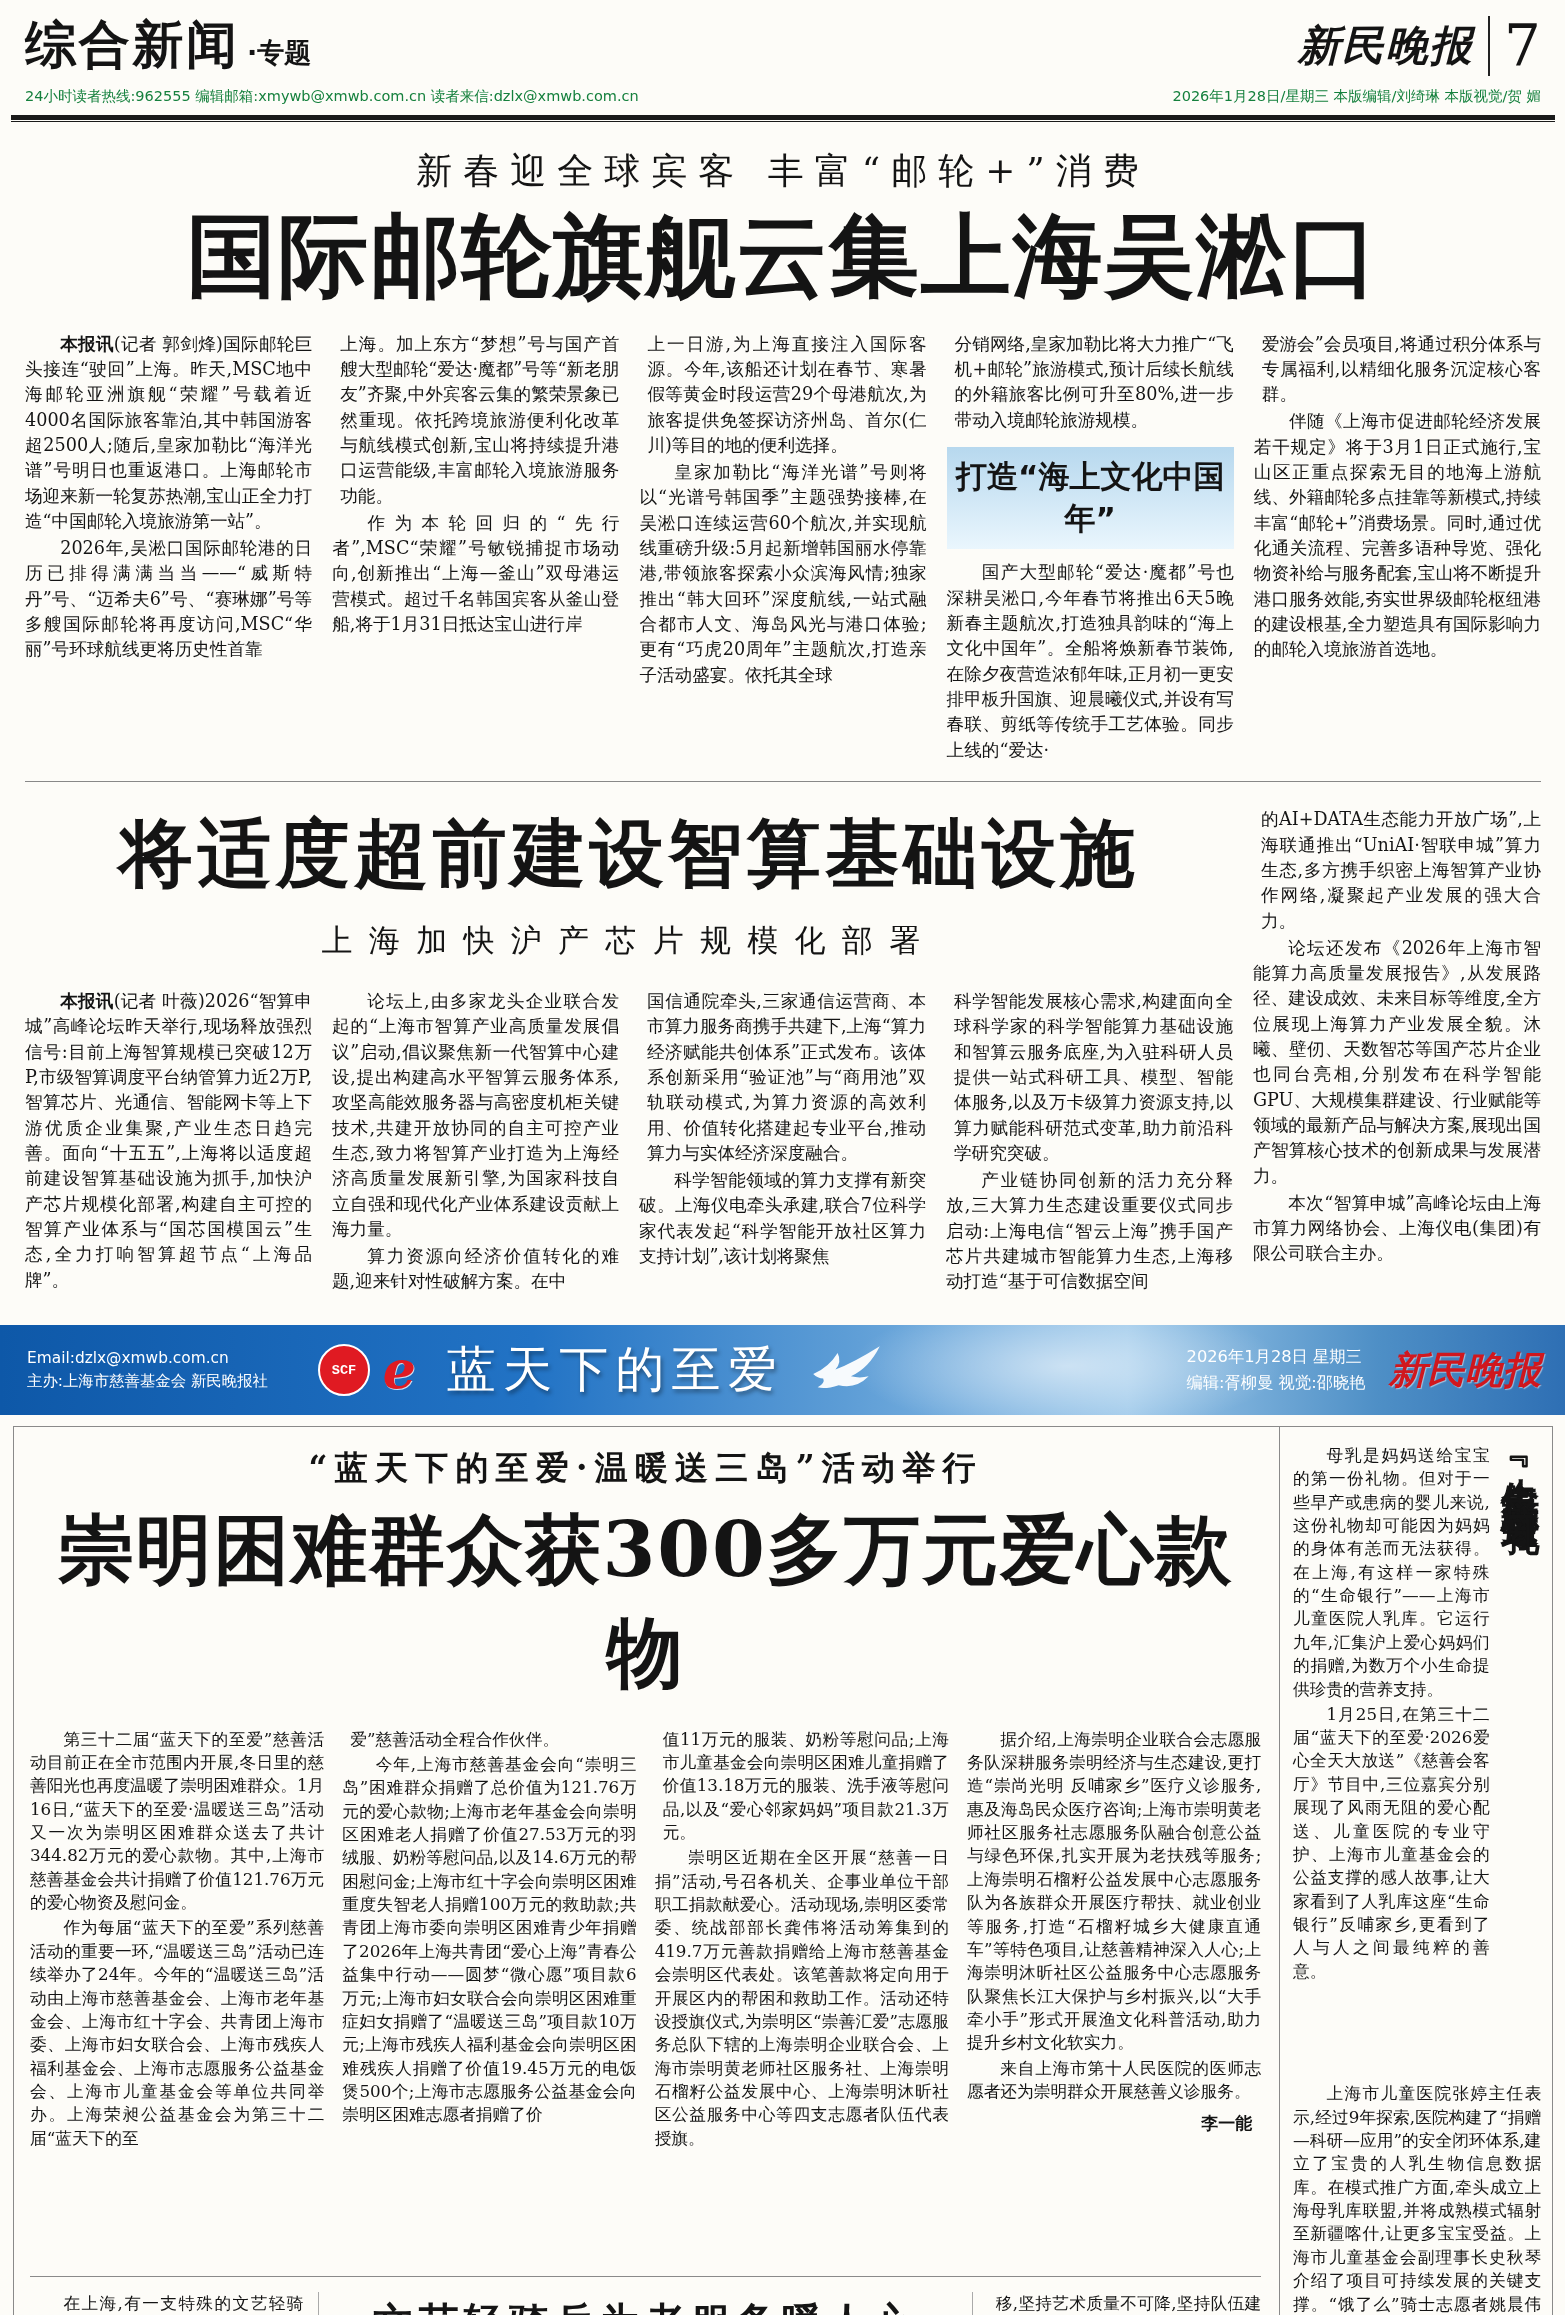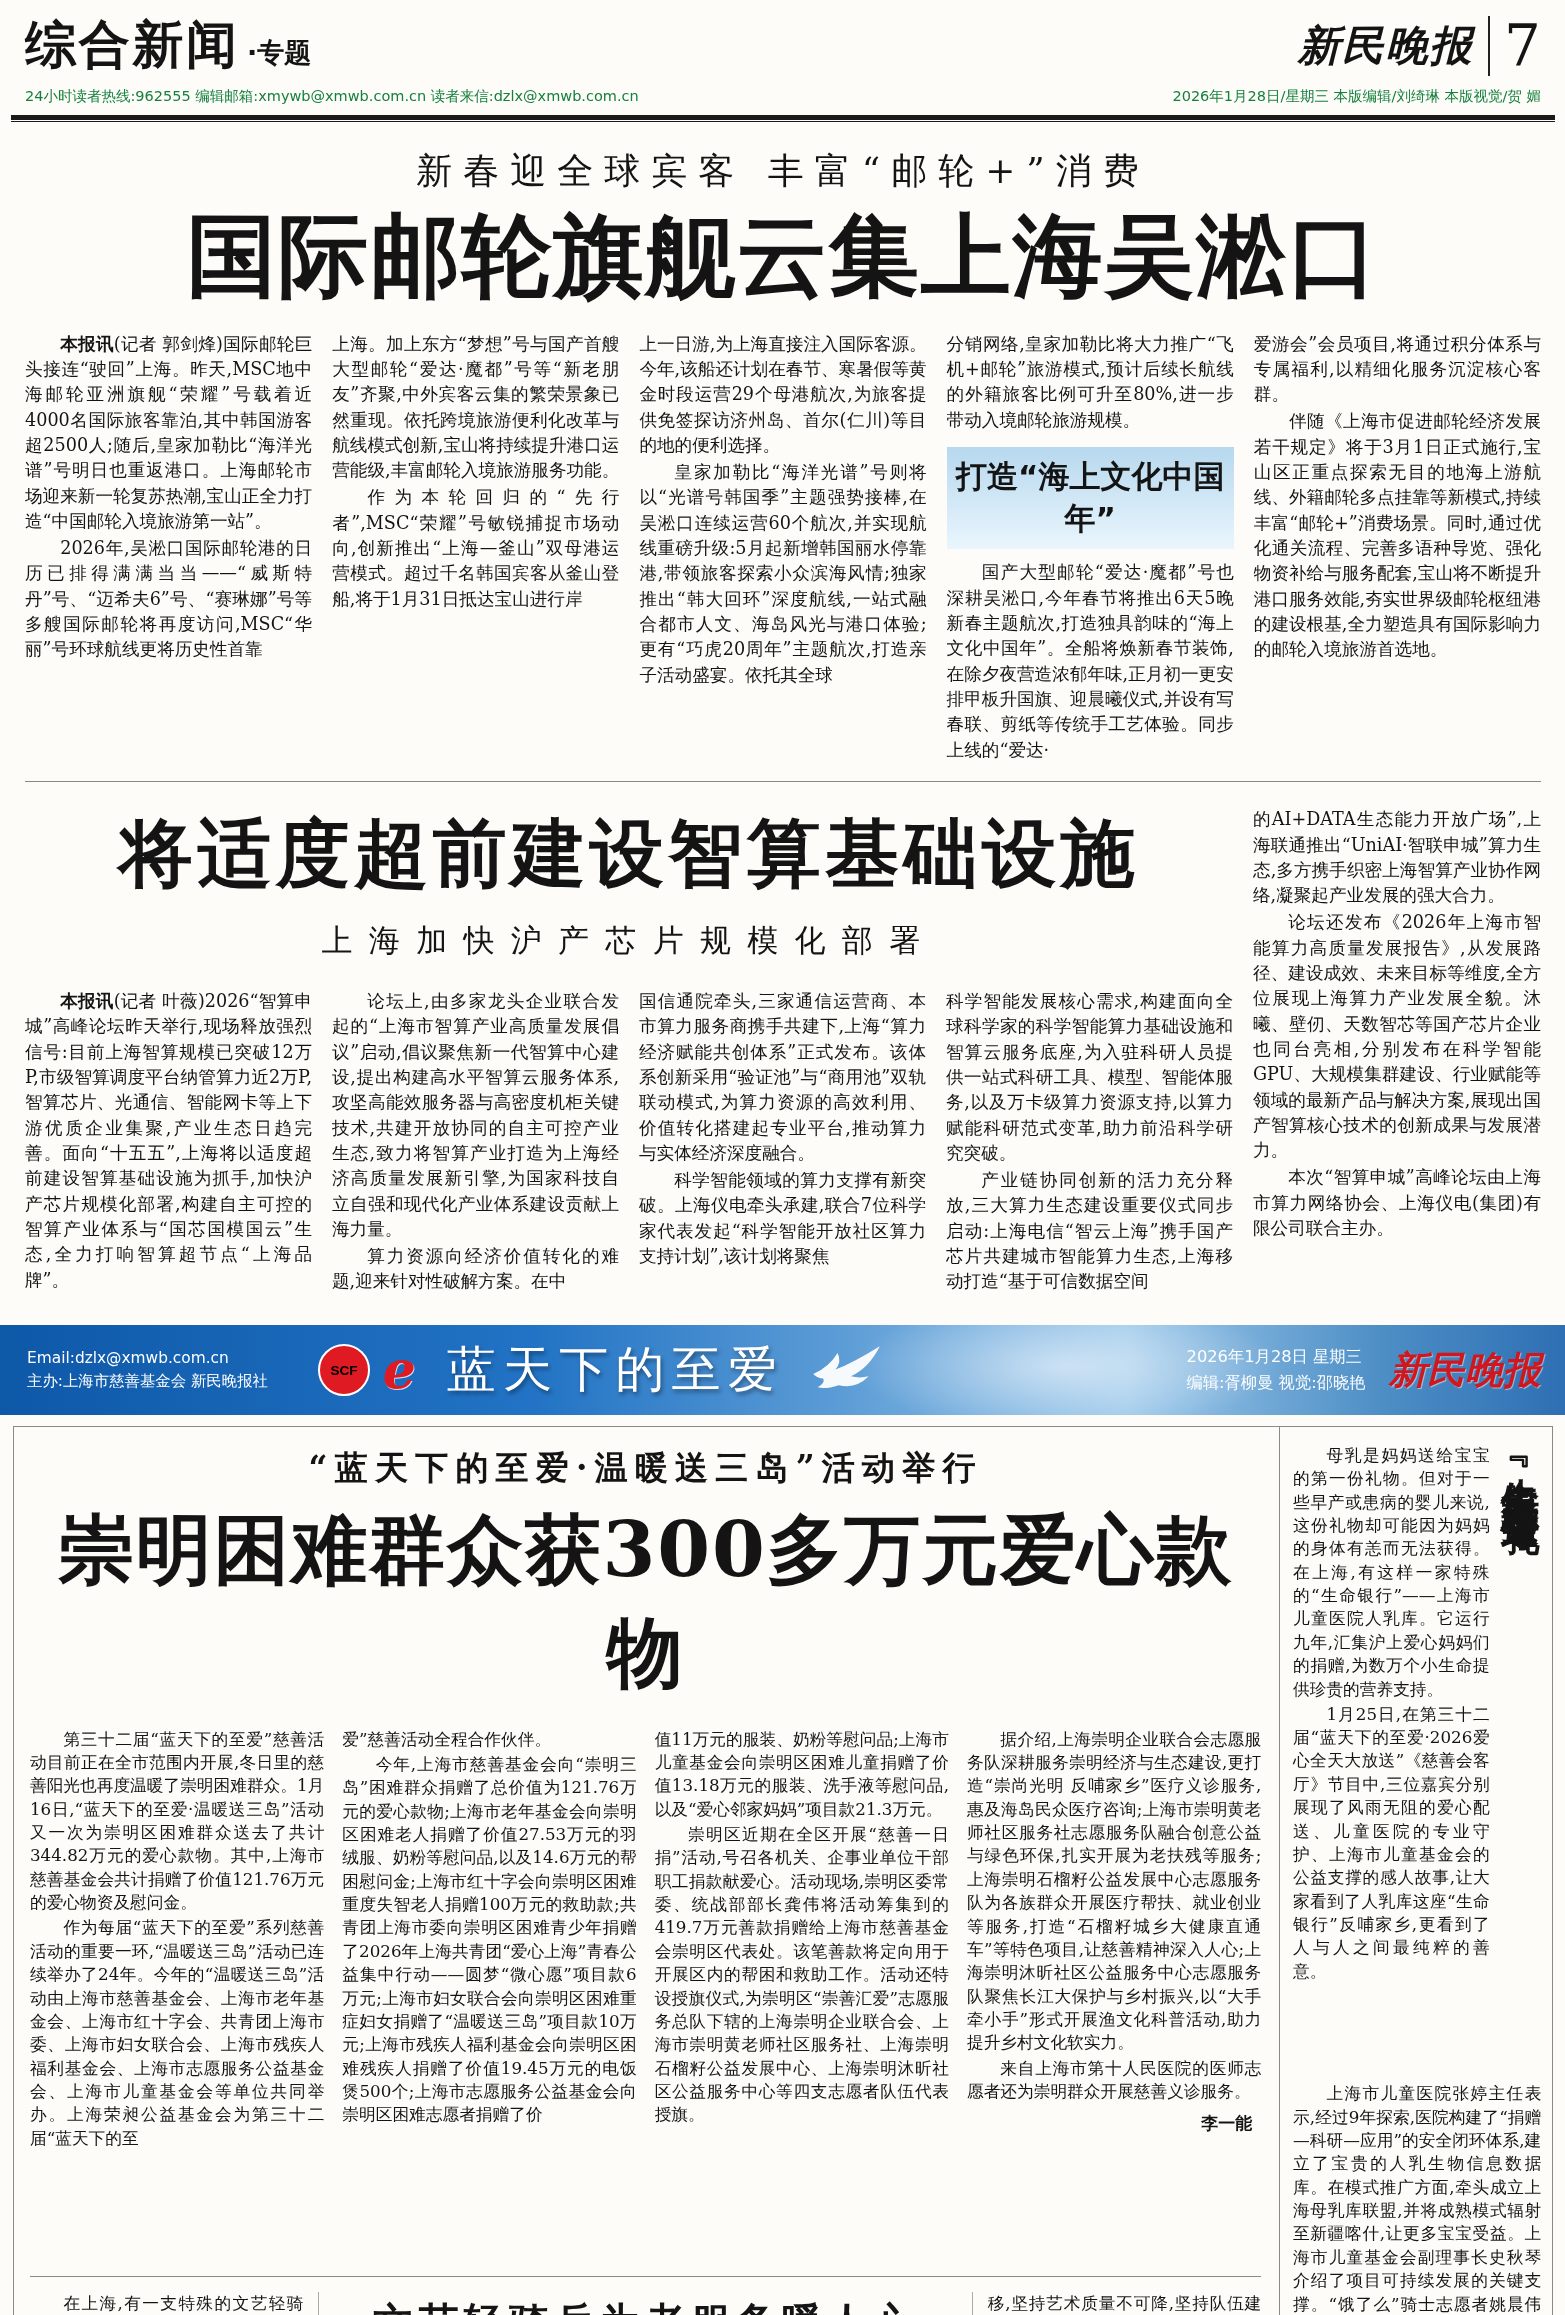--- a/index.html
+++ b/index.html
@@ -20,21 +20,21 @@
   .pgsep { width:1.8px; height:60px; background:#222; }
   .pgnum { font-size:58px; font-weight:400; line-height:1; }
   .infobar { display:flex; justify-content:space-between; padding:7.2px 25px 9px; font-size:14.5px; font-family:"DejaVu Sans", sans-serif; color:#15803d; }
   .rule-thick { height:4.5px; background:#1a1a1a; margin:0 11px; }
   .rule-thin  { height:0.9px; background:#1a1a1a; margin:1.8px 11px 0; }
 
   
   .cols { display:flex; gap:20px; }
   .col { flex:1; min-width:0; }
   p.body { font-size:17.6px; line-height:1.44; text-align:justify; margin:0 0 1.8px; text-indent:2em; }
-  p.cont { text-indent:0; }
+  p.cont { text-indent:0;margin-left:8px; }
   .leadlbl { font-weight:bold; font-family:"DejaVu Sans", sans-serif; }
   .byline { text-align:right; font-weight:bold; font-size:17px; padding:7.2px 9px 0 0; }
 
   
   .a1 { padding:25px 25px 12.7px; }
   .kicker { text-align:center; font-size:36px; letter-spacing:11px; font-weight:400; margin:0; }
   .h1 { text-align:center; font-size:90px; font-weight:900; letter-spacing:1.8px; line-height:1.08; margin:11px 0 27px; }
   .subhead { background:linear-gradient(180deg,#b7d8ee,#eaf6fd); text-align:center; font-size:31px; font-weight:900;
              font-family:"DejaVu Sans", sans-serif; padding:9px 0; margin:14.5px 0 11px; }
 
@@ -47,22 +47,22 @@
   .h2sub { text-align:center; font-size:31px; letter-spacing:16.3px; font-weight:400; margin:0 0 27px; }
   .a2-side { width:288px; flex:none; padding-top:5.4px; }
 
   
   .banner { position:relative; height:90px; margin-top:9px; display:flex; align-items:center; color:#fff;
             background:linear-gradient(90deg,#0e58a8 0%,#2273c5 34%,#5d9dd6 54%,#9cc8ea 72%,#4e8fc6 88%,#2e6fb4 100%); overflow:hidden; }
   .banner::after { content:""; position:absolute; right:18%; top:-27px; width:434px; height:136px;
             background:radial-gradient(ellipse at center, rgba(255,255,255,.55), rgba(255,255,255,0) 70%); pointer-events:none; }
   .bn-left { font-family:"DejaVu Sans", sans-serif; font-size:15.4px; line-height:1.55; padding-left:27px; width:282px; flex:none; }
   .bn-logos { display:flex; align-items:center; gap:12.7px; margin-left:36px; flex:none; }
-  .logo-scf { width:52px; height:52px; background:#e01a22; border-radius:50%; color:#000000; display:flex; align-items:center; justify-content:center;
-              font-size:13.6px; font-weight:bold; font-family:Liberation Sans, sans-serif; border:2.7px solid #fff; }
+  .logo-scf { width:52px; height:52px; background:#e01a22; border-radius:50%; color:#ffffff; display:flex; align-items:center; justify-content:center;
+              font-size:13.6px; font-weight:bold; font-family:Liberation Mono, monospace; border:2.7px solid #fff; }
   .logo-e { font-size:52px; font-weight:900; font-style:italic; color:#e01a22; line-height:1; font-family:"DejaVu Serif", serif;
             text-shadow:0.9px 0.9px 0 rgba(255,255,255,.8); }
   .bn-title { font-size:49px; font-weight:400; letter-spacing:7.2px; margin-left:31px; font-family:"DejaVu Sans", sans-serif;
               text-shadow:1.8px 2.7px 4.5px rgba(0,0,0,.4); flex:none; }
   .dove { margin-left:27px; flex:none; }
   .bn-right { margin-left:auto; font-family:"DejaVu Sans", sans-serif; font-size:16.3px; line-height:1.6; padding-right:23.5px; flex:none; position:relative; z-index:1;}
   .bn-brand { color:#d0171e; font-size:38px; font-weight:900; font-style:italic; padding-right:25px; flex:none; position:relative; z-index:1;
               text-shadow:0.9px 0.9px 0.9px rgba(255,255,255,.5); }
 
   

